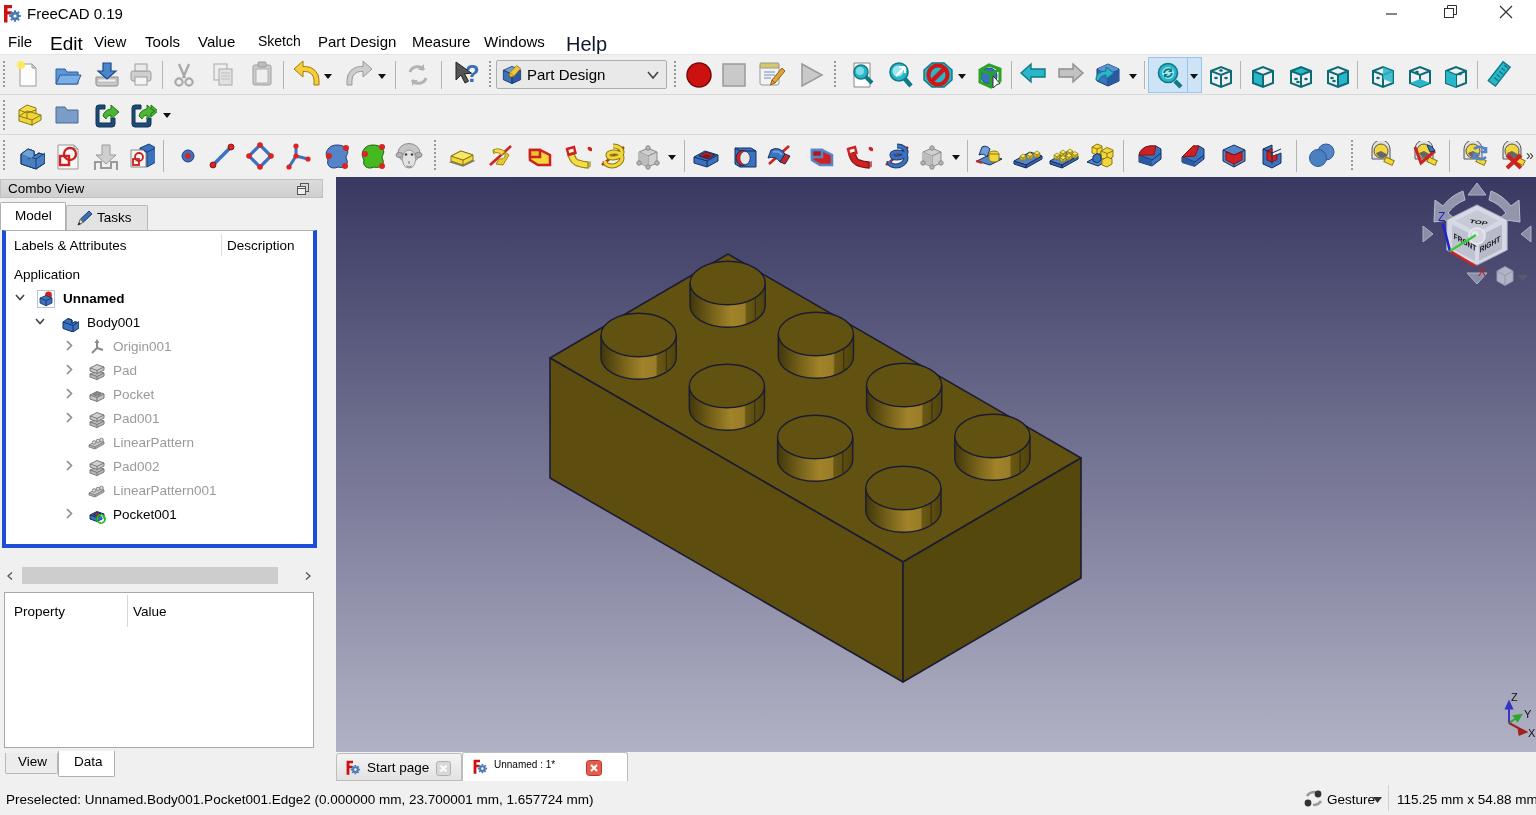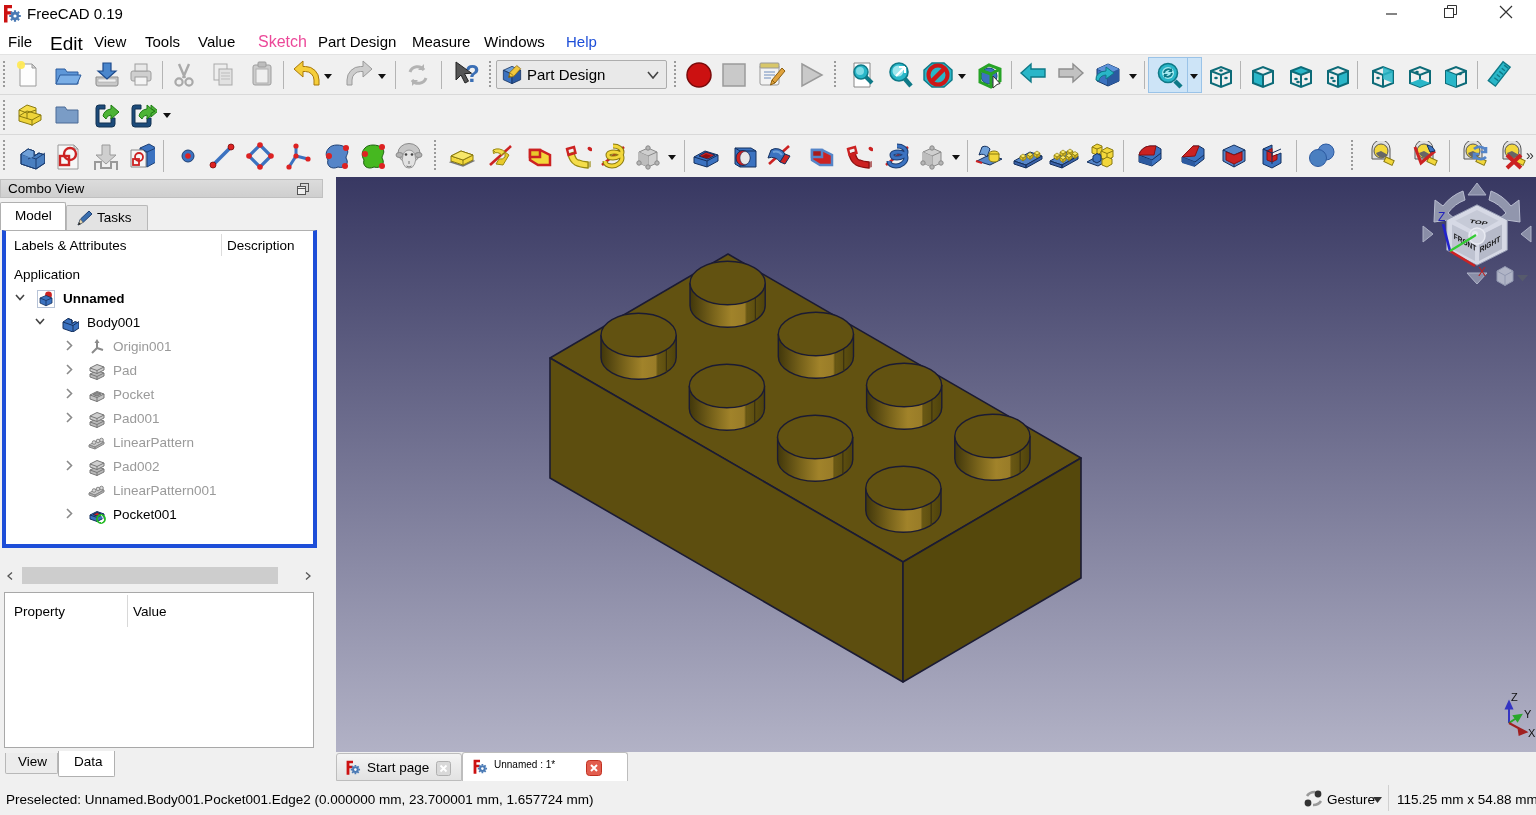--- a/index.html
+++ b/index.html
@@ -27,25 +27,25 @@
   <svg class="abs" style="left:1499px;top:5px" width="14" height="14">
       <path d="M1 1 L13 13 M13 1 L1 13" stroke="#333" stroke-width="1.2"></path>
     </svg>
 </div>
 <div class="abs" style="left:0;top:27px;width:1536px;height:27px;background:#ffffff">
     <span class="abs" style="left:8px;top:6px;font-size:15px;color:#000">File</span>
     <span class="abs" style="left:50px;top:6px;font-size:19px;color:#000">Edit</span>
     <span class="abs" style="left:94px;top:6px;font-size:15px;color:#000">View</span>
     <span class="abs" style="left:145px;top:6px;font-size:15px;color:#000">Tools</span>
     <span class="abs" style="left:198px;top:6px;font-size:15px;color:#000">Value</span>
-    <span class="abs" style="left:258px;top:6px;font-size:16px;color:#ec4899">Sketch</span>
+    <span class="abs" style="left:258px;top:6px;font-size:14px;color:#000000">Sketch</span>
     <span class="abs" style="left:318px;top:6px;font-size:15px;color:#000">Part Design</span>
     <span class="abs" style="left:412px;top:6px;font-size:15px;color:#000">Measure</span>
     <span class="abs" style="left:484px;top:6px;font-size:15px;color:#000">Windows</span>
-    <span class="abs" style="left:566px;top:6px;font-size:15px;color:#1d4ed8">Help</span>
+    <span class="abs" style="left:566px;top:6px;font-size:20px;color:#0f172a">Help</span>
   </div>
 <div class="abs" style="left:0;top:54px;width:1536px;height:123px;background:#f0f0f0;border-top:1px solid #e3e3e3">
     <div class="abs" style="left:0;top:0;width:1536px;height:40px;border-bottom:1px solid #d9d9d9">
       <div style="position:absolute;left:3px;top:6px;width:3px;height:28px">
         <div style="position:absolute;left:0;top:0px;width:2px;height:2px;background:#9a9a9a"></div>
         <div style="position:absolute;left:0;top:4px;width:2px;height:2px;background:#9a9a9a"></div>
         <div style="position:absolute;left:0;top:8px;width:2px;height:2px;background:#9a9a9a"></div>
         <div style="position:absolute;left:0;top:12px;width:2px;height:2px;background:#9a9a9a"></div>
         <div style="position:absolute;left:0;top:16px;width:2px;height:2px;background:#9a9a9a"></div>
         <div style="position:absolute;left:0;top:20px;width:2px;height:2px;background:#9a9a9a"></div>

